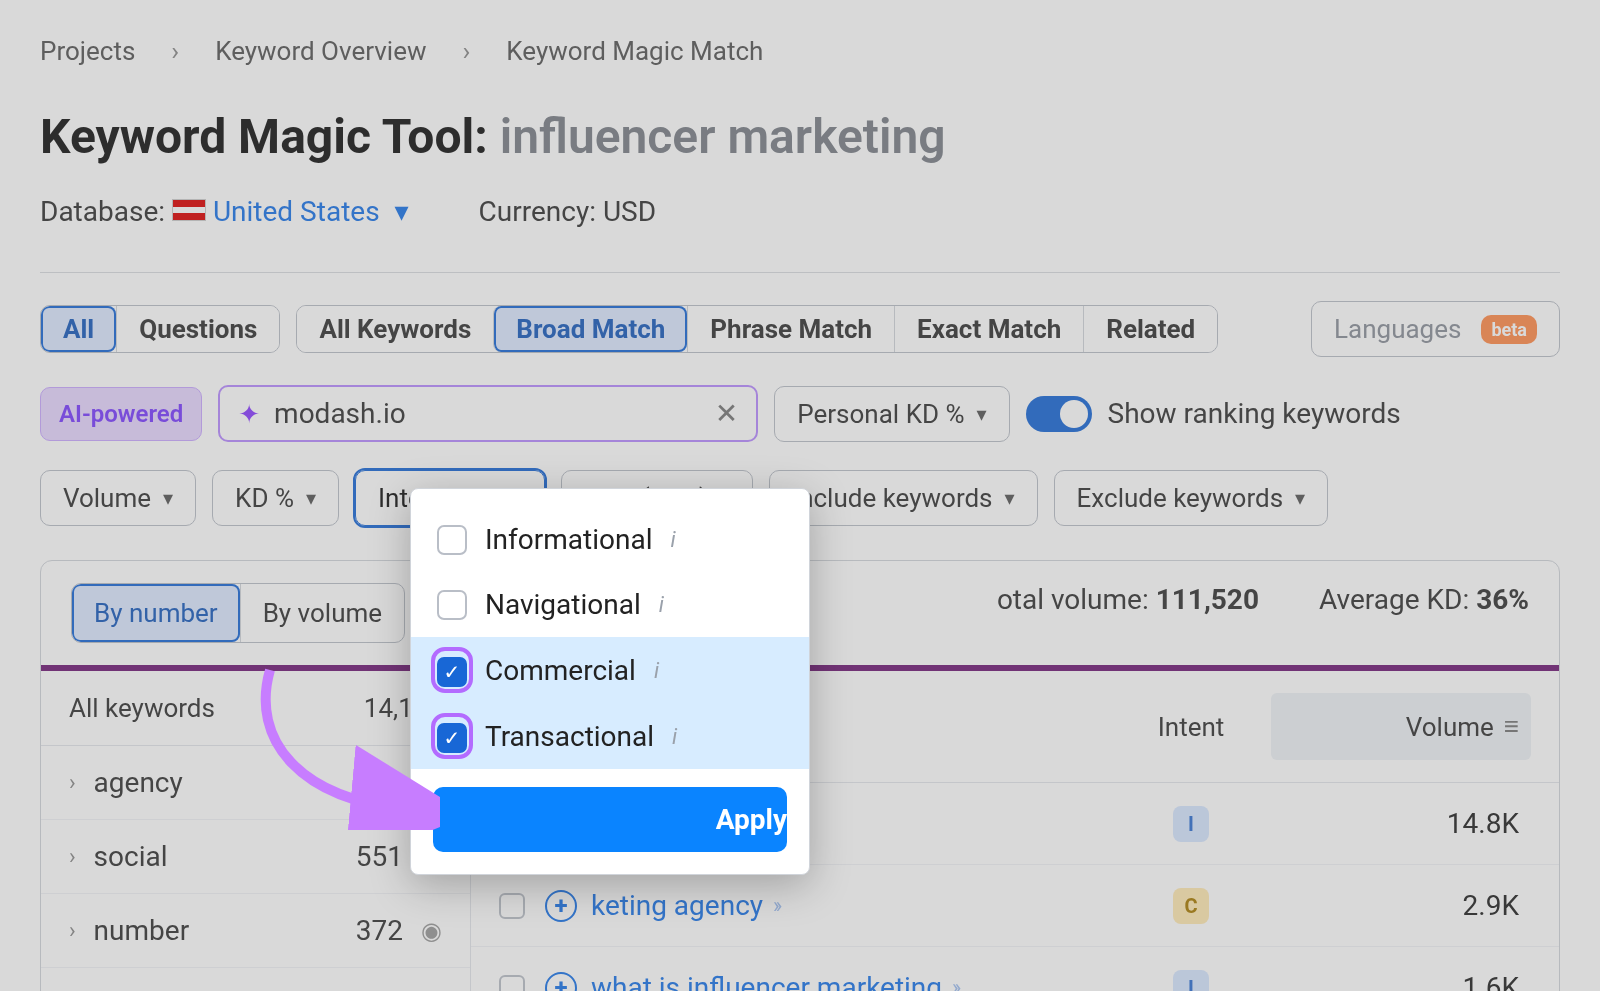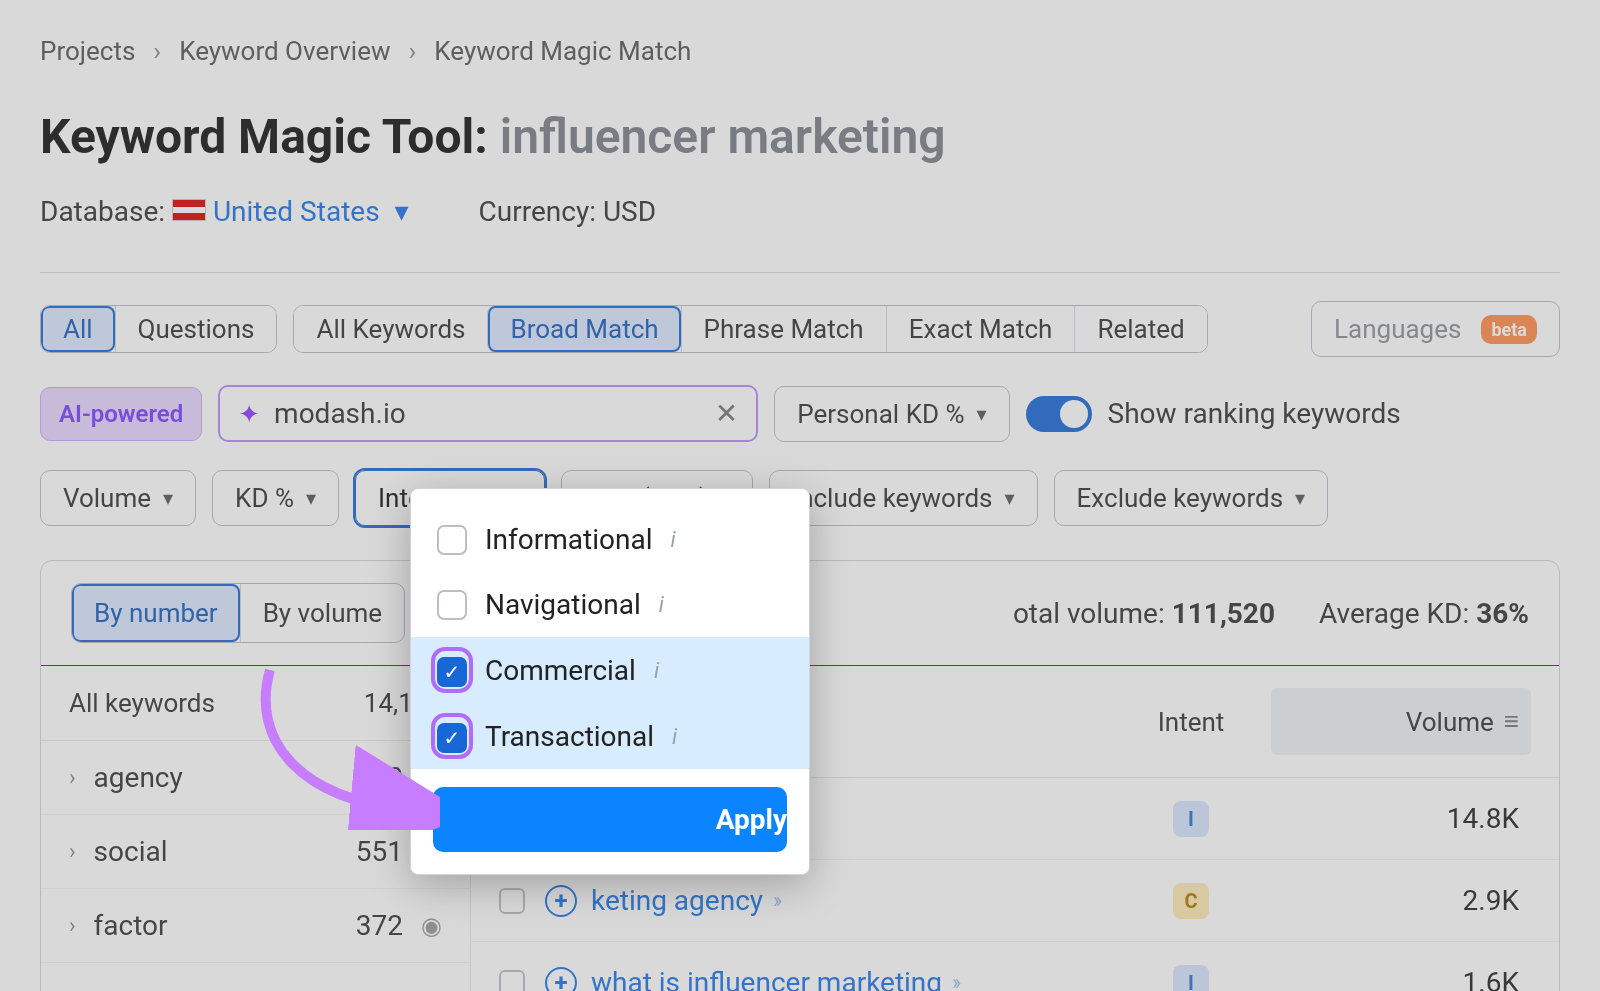--- a/index.html
+++ b/index.html
@@ -2,40 +2,40 @@
 <html><head>
 <meta charset="utf-8">
 <style>
   * { box-sizing: border-box; margin: 0; padding: 0; font-family: -apple-system, BlinkMacSystemFont, "Segoe UI", Roboto, Helvetica, Arial, sans-serif; }
   body { background: #fff; color: #222; position: relative; width: 1600px; height: 991px; overflow: hidden; }
   .dim-overlay { position: absolute; inset: 0; background: rgba(120,120,120,0.28); pointer-events: none; z-index: 50; }
 
   .page { padding: 36px 40px 0 40px; }
 
   
-  .crumbs { display: flex; align-items: center; gap: 18px; color: #555; font-size: 26px; }
+  .crumbs { display: flex; align-items: center; gap: 36px; color: #555; font-size: 26px; }
   .crumbs .sep { color: #888; }
   .crumbs span.link { color: #555; }
 
   
   h1 { margin-top: 42px; font-size: 48px; font-weight: 700; color: #111; }
   h1 .query { font-weight: 600; color: #7a7f87; }
 
   .meta-row { margin-top: 30px; display: flex; gap: 70px; font-size: 28px; color: #333; align-items: center; }
   .flag { display:inline-block; width: 34px; height: 22px; background: linear-gradient(#d00 0 33%, #fff 33% 66%, #d00 66%); border:1px solid #ccc; position:relative; }
   .db-link { color: #1a73e8; }
   .chev-down { display:inline-block; margin-left:8px; }
 
   .divider { margin-top: 44px; border-top: 1px solid #d8dbdf; }
 
   
   .row { display: flex; gap: 16px; align-items: center; margin-top: 28px; flex-wrap: wrap; }
 
   .seg-group { display: inline-flex; border: 1px solid #b9bec7; border-radius: 10px; overflow: hidden; }
-  .seg-group .seg { padding: 8px 22px; font-size: 26px; color: #333; background: #fff; border-left:1px solid #d0d4da; }
+  .seg-group .seg { padding: 8px 22px; font-size: 26px; color: #333; background: #fff; border-left:1px solid #d0d4da;font-weight:bold; }
   .seg-group .seg:first-child { border-left: none; }
   .seg-group .seg.active { background: #dbe8ff; color: #185abc; box-shadow: inset 0 0 0 2px #1867d6; border-radius: 8px; }
 
   .pill { display:inline-flex; align-items:center; gap:12px; padding: 12px 22px; font-size: 26px; color: #333; border: 1px solid #b9bec7; border-radius: 10px; background:#fff; }
 
   .ai-badge { background:#e6d6ff; color:#7a3cff; border:1px solid #c9a8ff; padding:12px 18px; border-radius:10px; font-size:24px; font-weight:600; }
   .domain-input { display:flex; align-items:center; gap:14px; border:2px solid #b88bff; border-radius:10px; padding:10px 18px; width:540px; background:#fff; }
   .domain-input .spark { color:#8a3cff; font-size:26px; }
   .domain-input .val { flex:1; font-size:28px; color:#333; }
   .domain-input .clear { color:#777; font-size:28px; }
@@ -43,26 +43,26 @@
   .toggle { width:66px; height:36px; border-radius:20px; background:#1867d6; position:relative; }
   .toggle::after { content:""; position:absolute; right:4px; top:4px; width:28px; height:28px; border-radius:50%; background:#fff; }
   .toggle-label { font-size:28px; color:#333; }
 
   .beta-tag { background:#ff8b4a; color:#fff; font-size:18px; font-weight:700; padding:4px 10px; border-radius:10px; margin-left:8px; }
 
   .chev { font-size:20px; color:#555; }
 
   
   .panel { margin-top: 34px; border:1px solid #d0d4da; border-radius:12px; background:#fff; overflow:hidden; }
-  .panel-top { display:flex; align-items:center; justify-content:space-between; padding:22px 30px; border-bottom:1px solid #701a75; }
+  .panel-top { display:flex; align-items:flex-start; justify-content:space-between; padding:22px 30px; border-bottom:6px solid #701a75; }
   .tab-seg { display:inline-flex; border:1px solid #b9bec7; border-radius:10px; overflow:hidden; }
   .tab-seg .tab { padding:14px 22px; font-size:26px; color:#333; border-left:1px solid #d0d4da; }
   .tab-seg .tab:first-child{ border-left:none; }
   .tab-seg .tab.active { background:#dbe8ff; color:#185abc; box-shadow: inset 0 0 0 2px #1867d6; border-radius:8px; }
-  .stats { font-size:28px; color:#333; display:flex; gap:44px; }
+  .stats { font-size:28px; color:#333; display:flex; gap:60px; }
   .stats b { font-weight:700; }
 
   .panel-body { display:flex; }
   .sidebar { width:430px; border-right:1px solid #e2e5ea; }
   .sidebar-head { display:flex; justify-content:space-between; padding:22px 28px; font-size:26px; color:#333; border-bottom:1px solid #e2e5ea; }
   .kw-row { display:flex; align-items:center; gap:18px; padding:20px 28px; font-size:28px; color:#333; border-bottom:1px solid #f0f2f5; }
   .kw-row .caret { color:#888; font-size:22px; }
   .kw-row .name { flex:1; }
   .kw-row .count { color:#333; }
   .kw-row .eye { color:#999; font-size:24px; }
@@ -218,21 +218,21 @@
           <span class="eye">◉</span>
         </div>
         <div class="kw-row">
           <span class="caret">›</span>
           <span class="name">social</span>
           <span class="count">551</span>
           <span class="eye">◉</span>
         </div>
         <div class="kw-row">
           <span class="caret">›</span>
-          <span class="name">factor</span>
+          <span class="name">number</span>
           <span class="count">372</span>
           <span class="eye">◉</span>
         </div>
       </div>
 
       <div class="main-list">
         <div class="col-head">
           <span class="spacer"></span>
           <span class="intent-col">Intent</span>
           <span class="vol-col">

